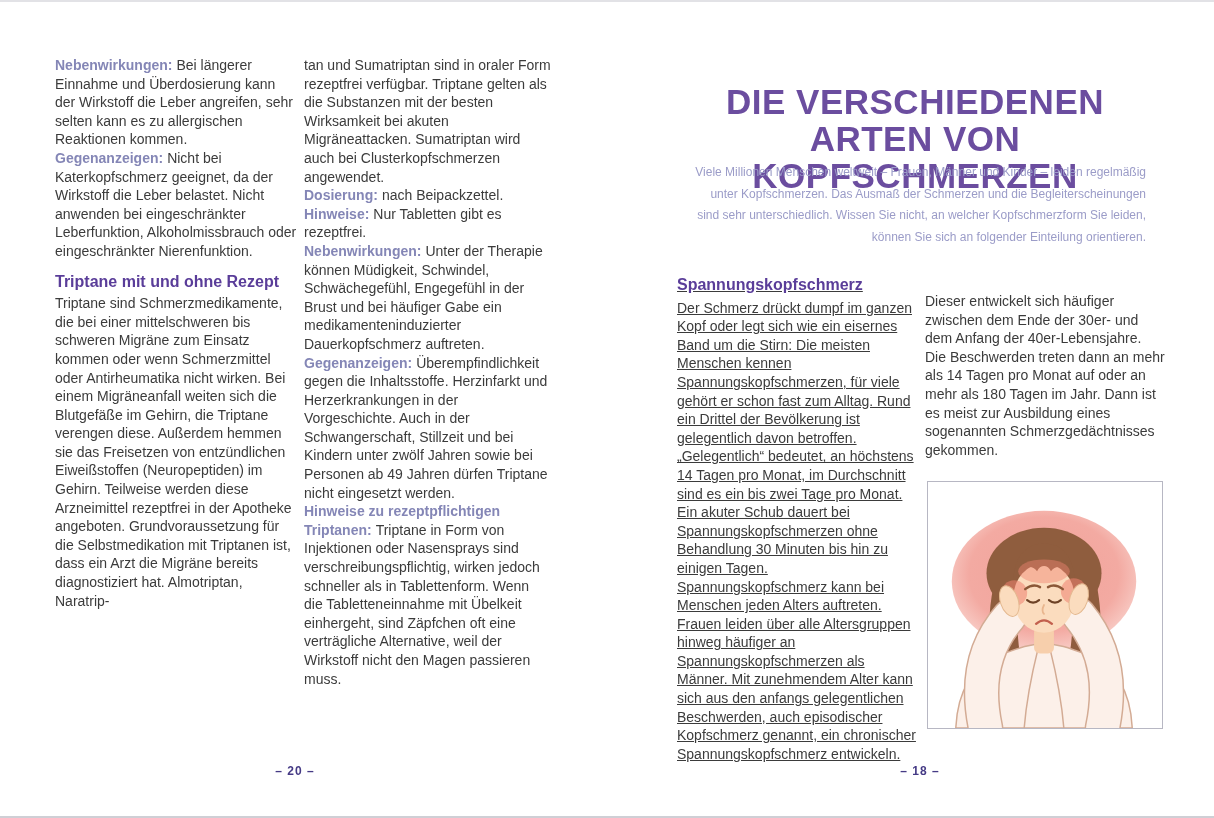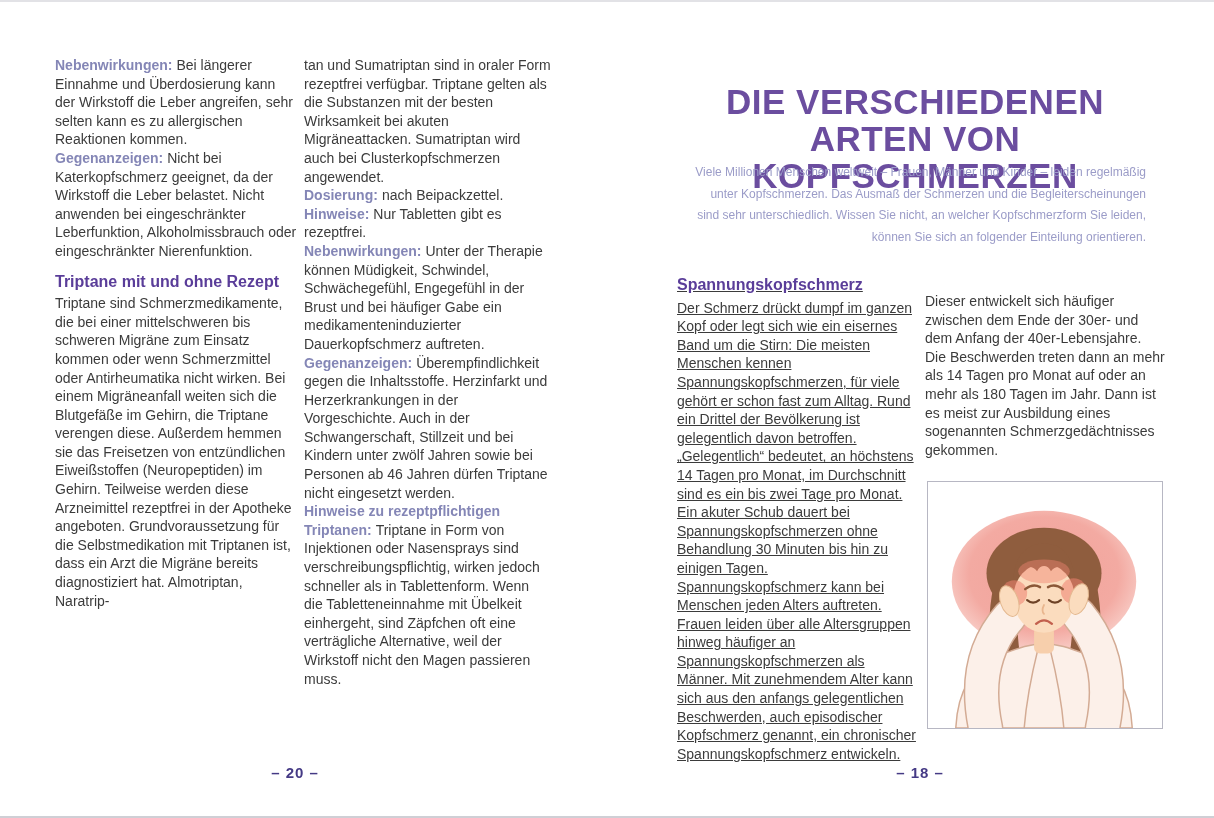--- a/index.html
+++ b/index.html
@@ -63,21 +63,21 @@
     font-size: 12px;
     line-height: 21.5px;
     color: #9b9cc8;
   }
 
   .page-number {
     position: absolute;
     top: 764px;
     width: 180px;
     text-align: center;
-    font-size: 15px;
+    font-size: 12px;
     font-weight: bold;
     letter-spacing: 1px;
     color: #453a85;
   }
   #pn-left  { left: 205px; }
   #pn-right { left: 830px; }
 
   #illu-box {
     position: absolute;
     left: 927px; top: 481px;
@@ -99,21 +99,21 @@
   <p><span class="field-label">Gegenanzeigen:</span><span>Nicht bei Katerkopfschmerz geeignet, da der Wirkstoff die Leber belastet. Nicht anwenden bei eingeschränkter Leberfunktion, Alkoholmissbrauch oder eingeschränkter Nierenfunktion.</span></p>
   <h2 class="section-heading">Triptane mit und ohne Rezept</h2>
   <p>Triptane sind Schmerzmedikamente, die bei einer mittelschweren bis schweren Migräne zum Einsatz kommen oder wenn Schmerzmittel oder Antirheumatika nicht wirken. Bei einem Migräneanfall weiten sich die Blutgefäße im Gehirn, die Triptane verengen diese. Außerdem hemmen sie das Freisetzen von entzündlichen Eiweißstoffen (Neuropeptiden) im Gehirn. Teilweise werden diese Arzneimittel rezeptfrei in der Apotheke angeboten. Grundvoraussetzung für die Selbstmedikation mit Triptanen ist, dass ein Arzt die Migräne bereits diagnostiziert hat. Almotriptan, Naratrip-</p>
 </div>
 
 <div class="col" id="lp-col2">
   <p>tan und Sumatriptan sind in oraler Form rezeptfrei verfügbar. Triptane gelten als die Substanzen mit der besten Wirksamkeit bei akuten Migräneattacken. Sumatriptan wird auch bei Clusterkopfschmerzen angewendet.</p>
   <p><span class="field-label">Dosierung:</span><span>nach Beipackzettel.</span></p>
   <p><span class="field-label">Hinweise:</span><span>Nur Tabletten gibt es rezeptfrei.</span></p>
   <p><span class="field-label">Nebenwirkungen:</span><span>Unter der Therapie können Müdigkeit, Schwindel, Schwächegefühl, Engegefühl in der Brust und bei häufiger Gabe ein medikamenteninduzierter Dauerkopfschmerz auftreten.</span></p>
-  <p><span class="field-label">Gegenanzeigen:</span><span>Überempfindlichkeit gegen die Inhaltsstoffe. Herzinfarkt und Herzerkrankungen in der Vorgeschichte. Auch in der Schwangerschaft, Stillzeit und bei Kindern unter zwölf Jahren sowie bei Personen ab 46 Jahren dürfen Triptane nicht eingesetzt werden.</span></p>
+  <p><span class="field-label">Gegenanzeigen:</span><span>Überempfindlichkeit gegen die Inhaltsstoffe. Herzinfarkt und Herzerkrankungen in der Vorgeschichte. Auch in der Schwangerschaft, Stillzeit und bei Kindern unter zwölf Jahren sowie bei Personen ab 49 Jahren dürfen Triptane nicht eingesetzt werden.</span></p>
   <p><span class="field-label">Hinweise zu rezeptpflichtigen Triptanen:</span><span>Triptane in Form von Injektionen oder Nasensprays sind verschreibungspflichtig, wirken jedoch schneller als in Tablettenform. Wenn die Tabletteneinnahme mit Übelkeit einhergeht, sind Zäpfchen oft eine verträgliche Alternative, weil der Wirkstoff nicht den Magen passieren muss.</span></p>
 </div>
 
 <h1 id="rp-title">
   <span style="display:block">DIE VERSCHIEDENEN</span>
   <span style="display:block">ARTEN VON KOPFSCHMERZEN</span>
 </h1>
 <p id="rp-intro">Viele Millionen Menschen weltweit – Frauen, Männer und Kinder – leiden regelmäßig unter Kopfschmerzen. Das Ausmaß der Schmerzen und die Begleiterscheinungen sind sehr unterschiedlich. Wissen Sie nicht, an welcher Kopfschmerzform Sie leiden, können Sie sich an folgender Einteilung orientieren.</p>
 
 <div class="col" id="rp-col1">

